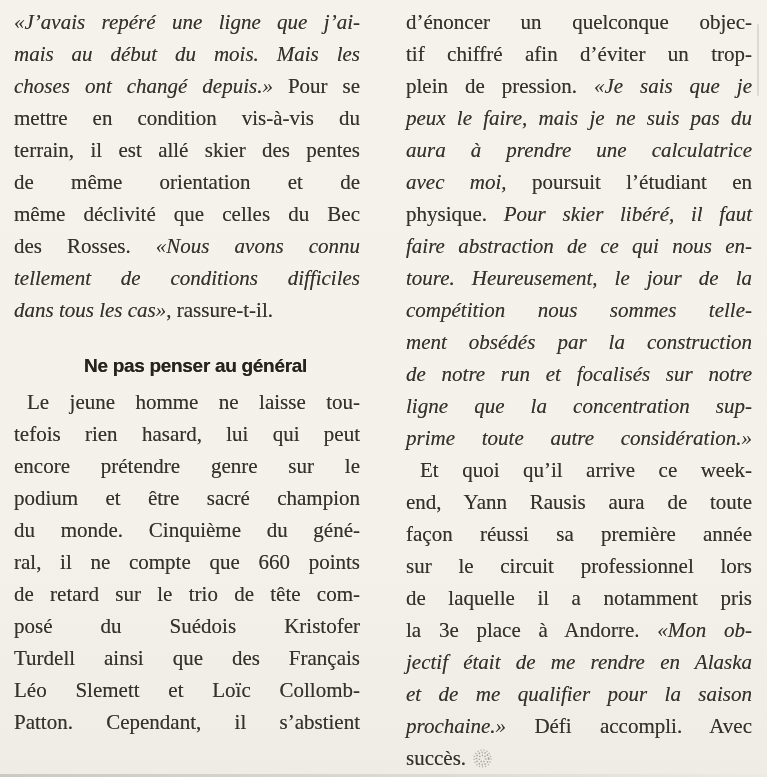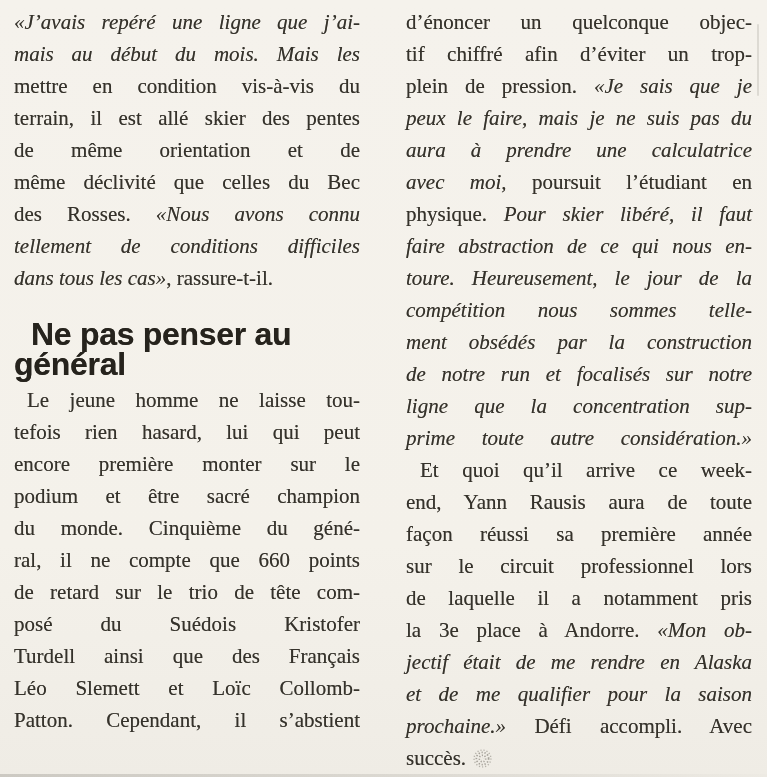--- a/index.html
+++ b/index.html
@@ -19,59 +19,61 @@
     text-shadow:0 0 0.5px rgba(46,42,34,.55);
   }
   .col { width:346px; flex:0 0 346px; }
   .para { margin:0; }
   .line { height:32px; }
   .line.j { text-align:justify; text-align-last:justify; }
   .it { font-style:italic; }
   .rm { font-style:normal;margin-top:16px; }
   .heading {
     font-family:"Liberation Sans","DejaVu Sans",sans-serif;
-    font-weight:700; font-size:32px; line-height:30px;
+    font-weight:700; font-size:19px; line-height:30px;
     letter-spacing:-0.3px;
     color:#26231d;
     margin:25px 0 5px 0;
     text-indent:17px;
     text-shadow:0 0 0.6px rgba(30,27,20,.7);
+    text-align:center;
   }
   .end-marker { display:inline-block; vertical-align:-3px; margin-left:7px; }
   .scan-bottom {
     position:absolute; left:0; bottom:0; width:100%; height:3px;
     background:linear-gradient(90deg,#b9b6af 0%,#d2cfc8 55%,#ece9e2 100%);
     opacity:.65;
   }
   .scan-right {
     position:absolute; right:8px; top:24px; width:2px; height:72px;
     background:#d3d0c9; opacity:.7; border-radius:1px;
   }
 </style>
 </head>
 <body>
 
 <div class="page">
   <div class="col">
       <div class="para">
         <div class="line j"><span class="it">«J’avais repéré une ligne que j’ai-</span></div>
         <div class="line j"><span class="it">mais au début du mois. Mais les</span></div>
+        <div class="line j"><span class="it">choses ont changé depuis.»</span><span class="rm"> Pour se</span></div>
         <div class="line j"><span class="rm">mettre en condition vis-à-vis du</span></div>
         <div class="line j"><span class="rm">terrain, il est allé skier des pentes</span></div>
         <div class="line j"><span class="rm">de même orientation et de</span></div>
         <div class="line j"><span class="rm">même déclivité que celles du Bec</span></div>
         <div class="line j"><span class="rm">des Rosses. </span><span class="it">«Nous avons connu</span></div>
         <div class="line j"><span class="it">tellement de conditions difficiles</span></div>
         <div class="line"><span class="it">dans tous les cas»</span><span class="rm">, rassure-t-il.</span></div>
       </div>
       <h2 class="heading">Ne pas penser au général</h2>
       <div class="para">
         <div class="line j" style="text-indent: 13px;"><span class="rm">Le jeune homme ne laisse tou-</span></div>
         <div class="line j"><span class="rm">tefois rien hasard, lui qui peut</span></div>
-        <div class="line j"><span class="rm">encore première monter sur le</span></div>
+        <div class="line j"><span class="rm">encore prétendre genre sur le</span></div>
         <div class="line j"><span class="rm">podium et être sacré champion</span></div>
         <div class="line j"><span class="rm">du monde. Cinquième du géné-</span></div>
         <div class="line j"><span class="rm">ral, il ne compte que 660 points</span></div>
         <div class="line j"><span class="rm">de retard sur le trio de tête com-</span></div>
         <div class="line j"><span class="rm">posé du Suédois Kristofer</span></div>
         <div class="line j"><span class="rm">Turdell ainsi que des Français</span></div>
         <div class="line j"><span class="rm">Léo Slemett et Loïc Collomb-</span></div>
         <div class="line j"><span class="rm">Patton. Cependant, il s’abstient</span></div>
       </div>
     </div>

